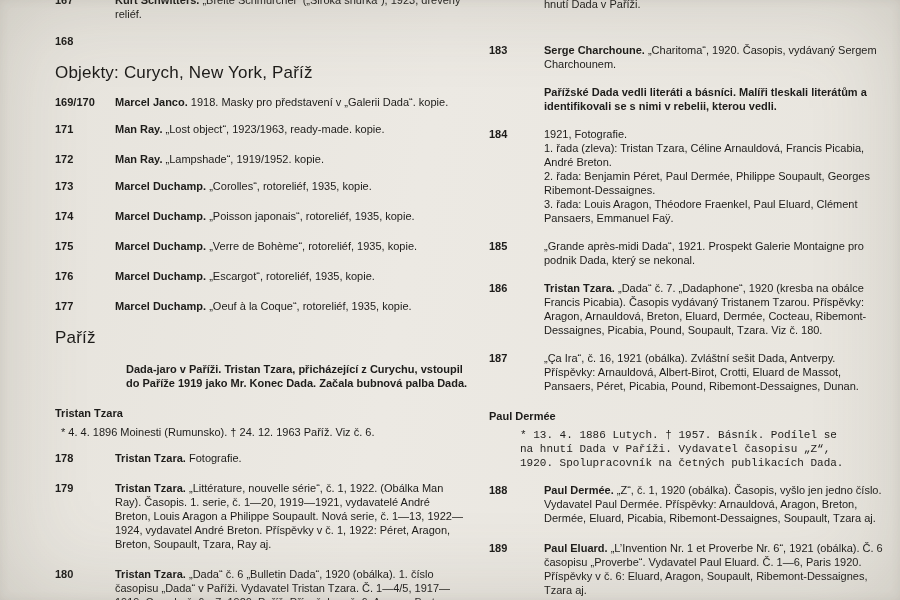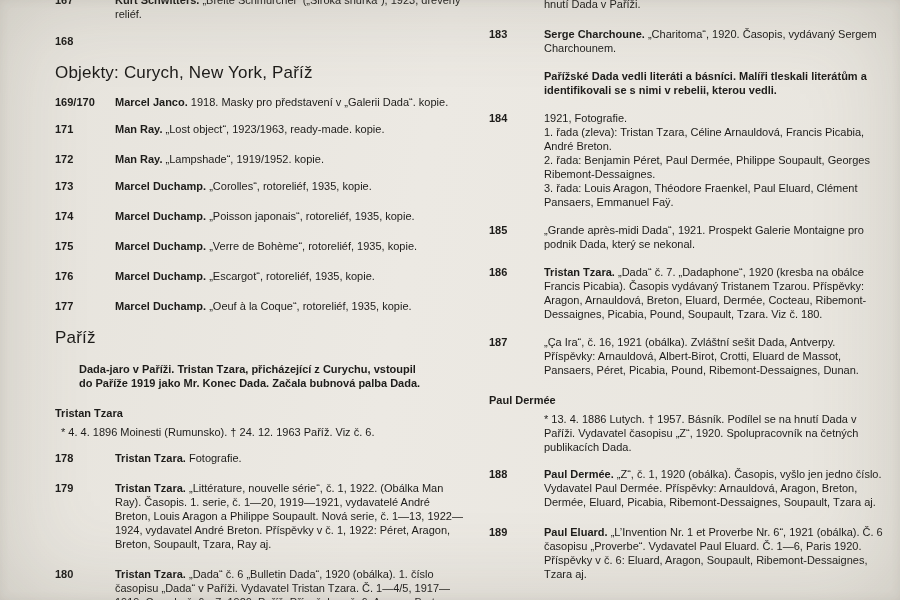--- a/index.html
+++ b/index.html
@@ -26,41 +26,41 @@
     }
     .col { position: absolute; }
     #col-left  { left: 55px;  top: -7px; width: 412px; }
     #col-right { left: 489px; top: -3px; width: 396px; }
 
     .row { display: flex; margin-top: 13px; }
     .row.first { margin-top: 0; }
     .row.tight { margin-top: 16px; }
     .row.mt14 { margin-top: 14px; justify-content: center; }
     .row.mt12 { margin-top: 12px; }
-    .row.mt16 { margin-top: 16px; }
+    .row.mt16 { margin-top: 32px; }
 
     .num { flex: 0 0 60px; font-weight: bold; }
     #col-right .num { flex-basis: 55px; }
     .body { flex: 1; min-width: 0; }
     .name { font-weight: bold; }
     .text { white-space: pre-line; }
 
     .h1 {
       font-size: 17px;
       line-height: 20px;
       font-weight: 400;
       letter-spacing: 0.2px;
       margin-top: 15px;
     }
     .sub { font-weight: bold; margin-top: 16px; }
     .bio { margin-top: 5px; }
     .bio-left { margin-left: 6px; width: 380px; }
-    .bio-right { margin-left: 55px; width: 336px; }
+    .bio-right { margin-left: 31px; width: 336px; font-family: Liberation Mono, monospace; }
     .intro { font-weight: bold; margin-top: 14px; }
-    #col-left .intro { margin-left: 24px; width: 348px; }
+    #col-left .intro { margin-left: 71px; width: 348px; }
     #col-right .intro { margin-left: 55px; width: 336px; }
     .carryover { margin-left: 55px; }
   </style>
 </head>
 <body>
 
 <div class="page">
 
   <div class="col" id="col-left">
 

